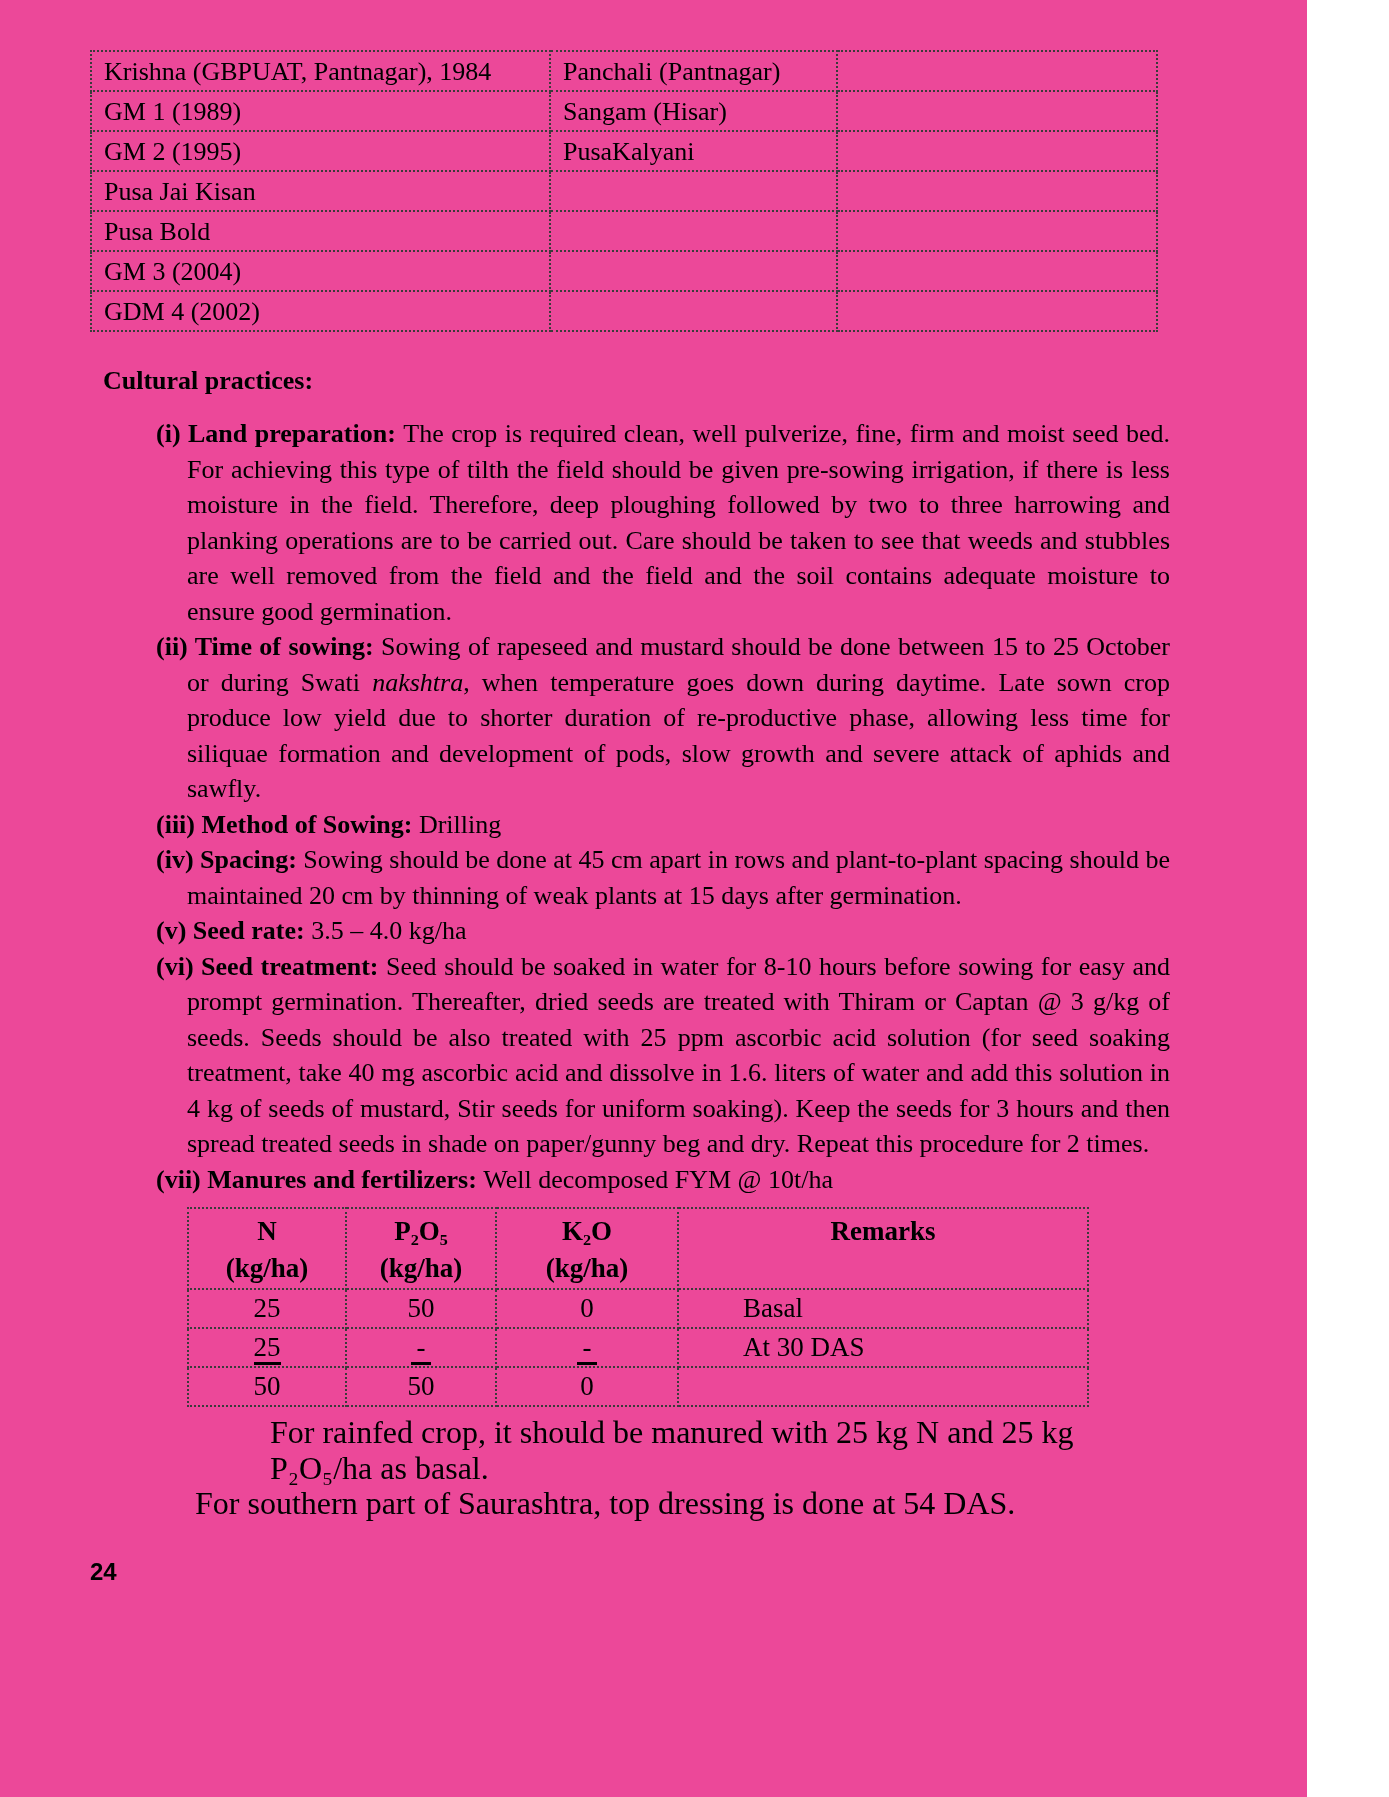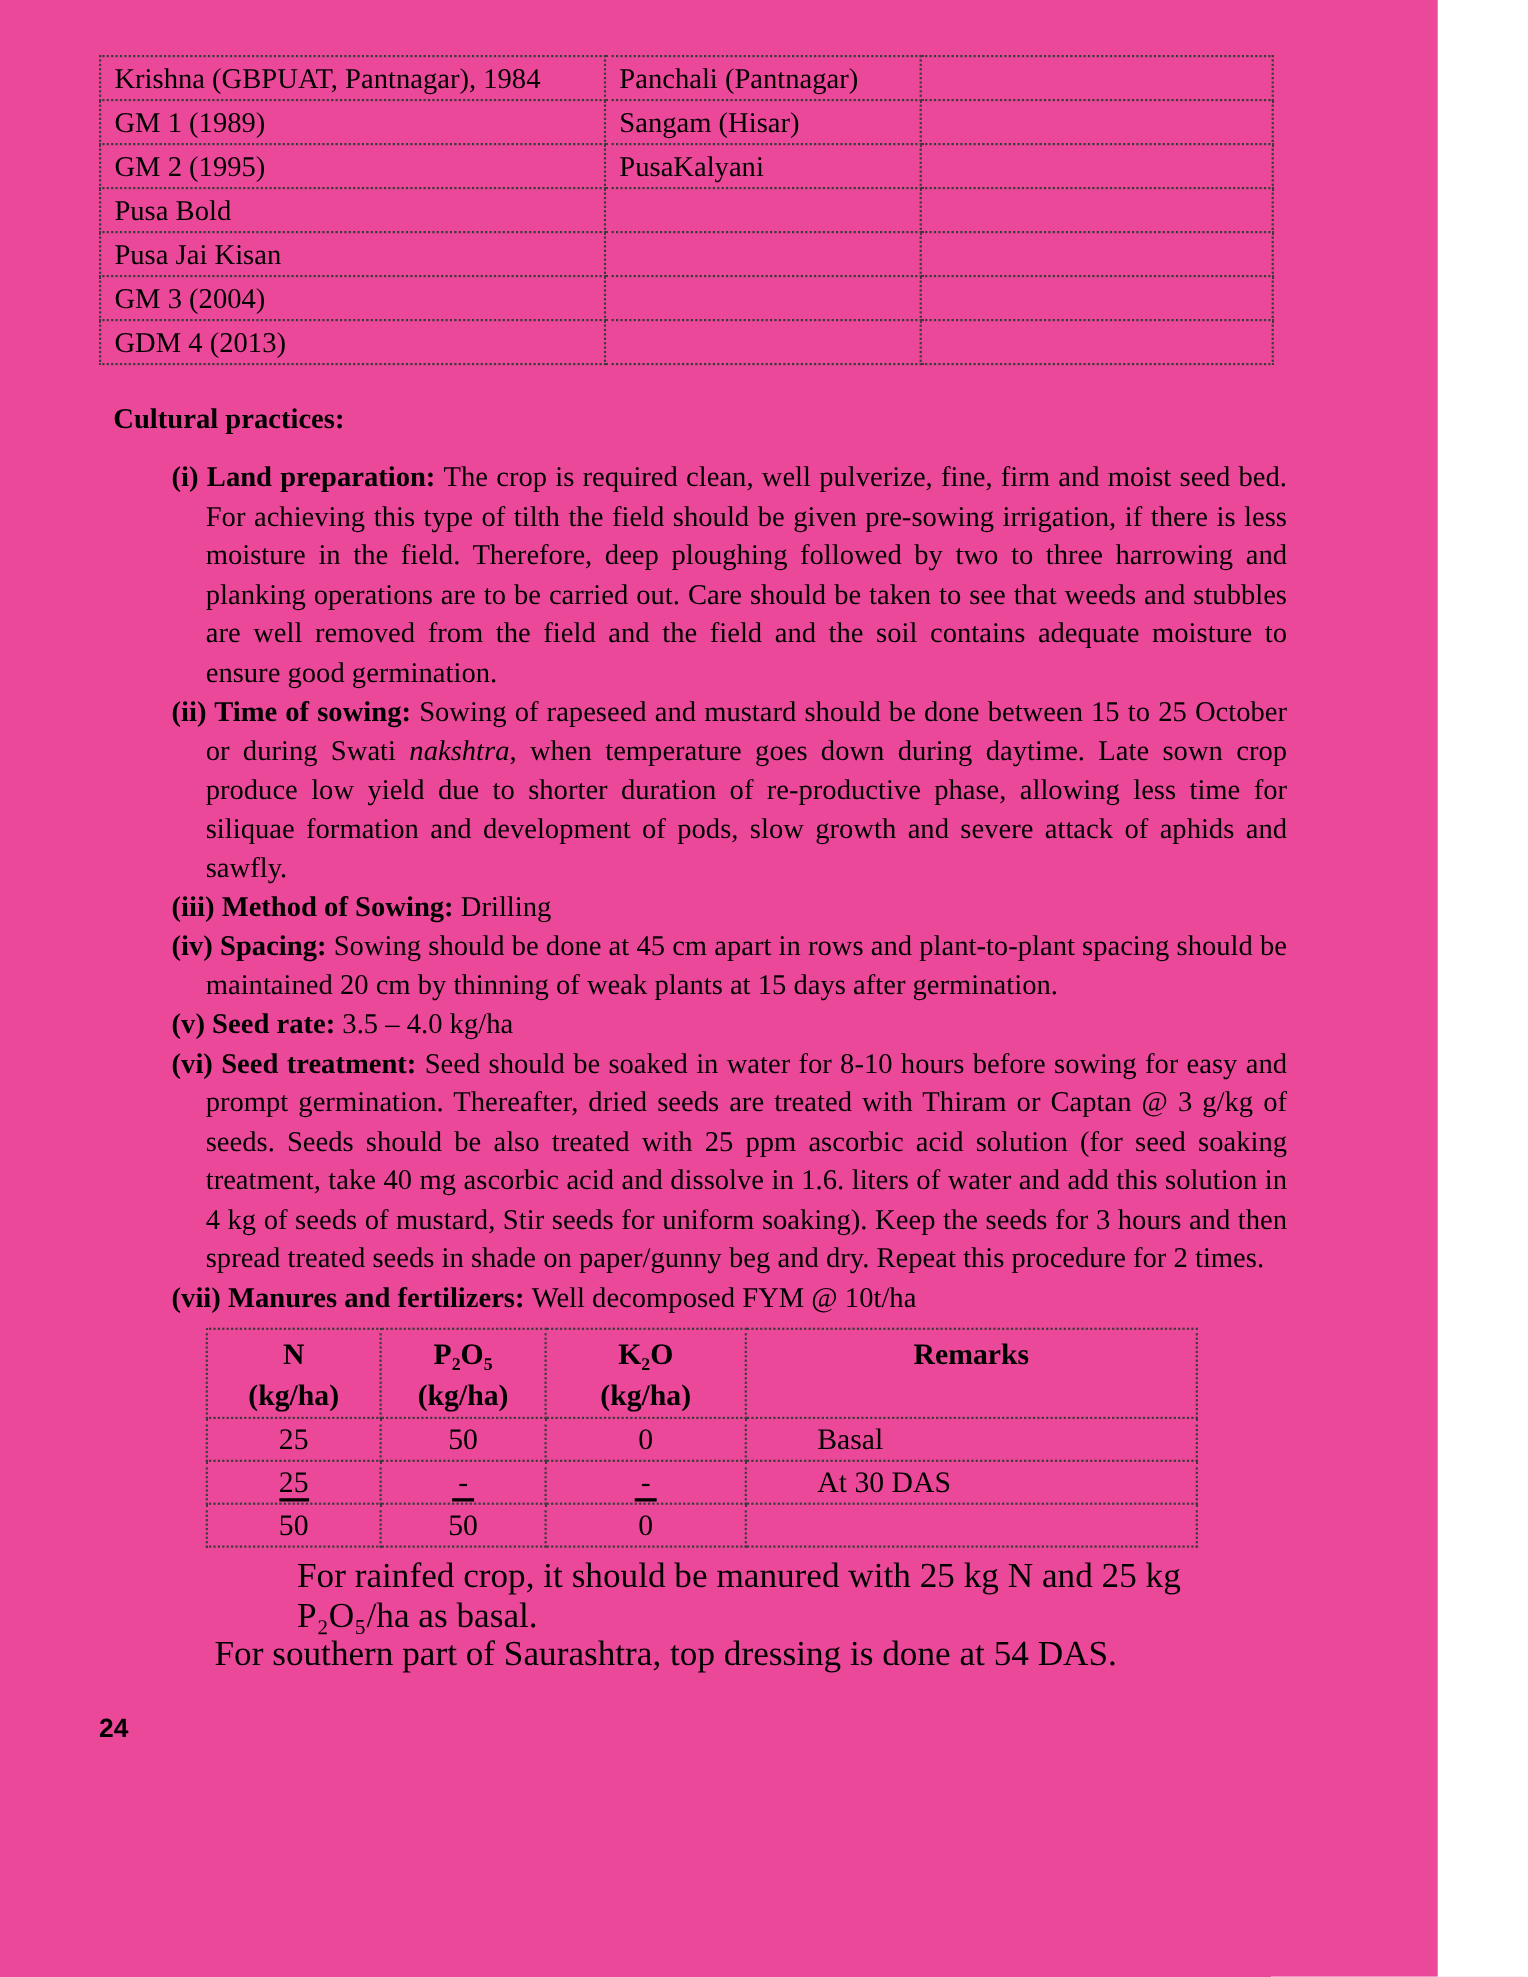--- a/index.html
+++ b/index.html
@@ -100,36 +100,36 @@
           <td>GM 1 (1989)</td>
           <td>Sangam (Hisar)</td>
           <td></td>
         </tr>
         <tr>
           <td>GM 2 (1995)</td>
           <td>PusaKalyani</td>
           <td></td>
         </tr>
         <tr>
-          <td>Pusa Bold</td>
+          <td>Pusa Jai Kisan</td>
           <td></td>
           <td></td>
         </tr>
         <tr>
-          <td>Pusa Jai Kisan</td>
+          <td>Pusa Bold</td>
           <td></td>
           <td></td>
         </tr>
         <tr>
           <td>GM 3 (2004)</td>
           <td></td>
           <td></td>
         </tr>
         <tr>
-          <td>GDM 4 (2013)</td>
+          <td>GDM 4 (2002)</td>
           <td></td>
           <td></td>
         </tr>
       </tbody>
     </table>
 
     <div class="section-heading">Cultural practices:</div>
 
     <div class="items">
 

